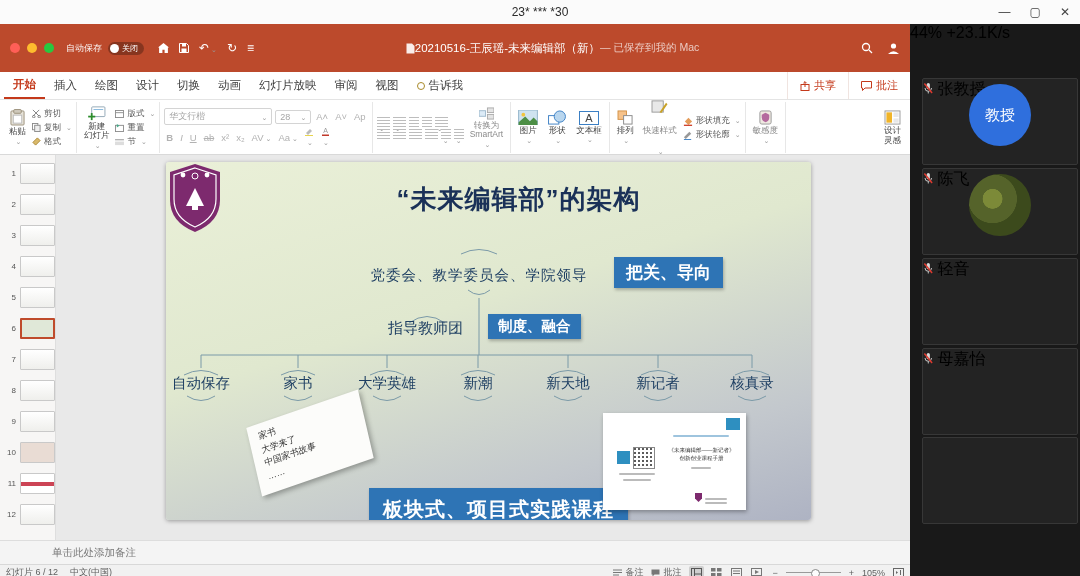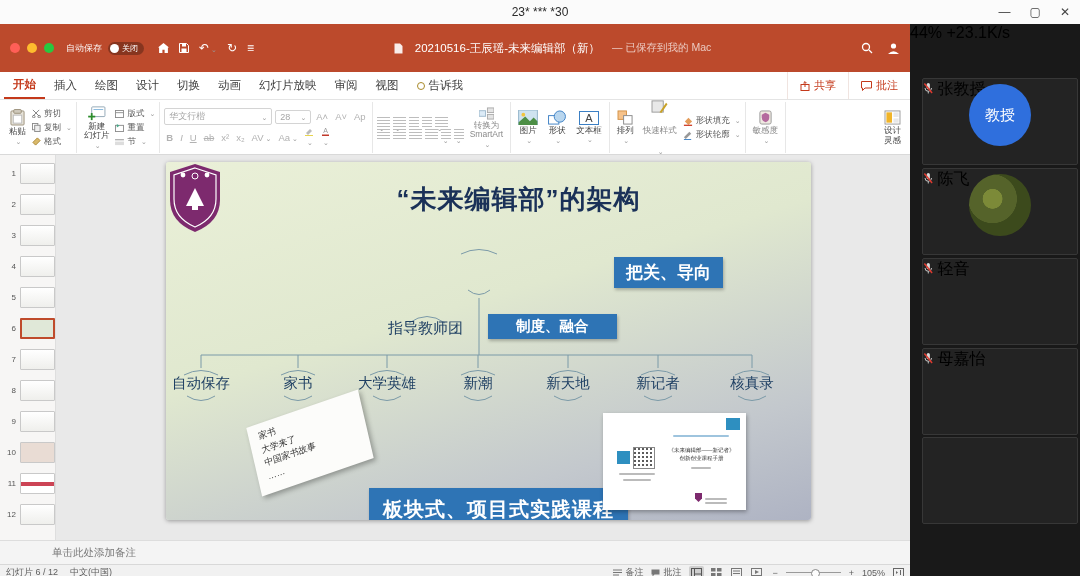--- a/index.html
+++ b/index.html
@@ -16,21 +16,21 @@
   .titlebar{height:48px;background:#bc4a2c;display:flex;align-items:center;padding:0 10px;color:#fff;}
   .lights{display:flex;gap:7px;margin-right:12px;}
   .lights i{width:10px;height:10px;border-radius:50%;display:block;}
   .lr{background:#ff5f57}.ly{background:#febc2e}.lg{background:#28c840}
   .autosave{font-size:9px;color:#fff;opacity:.95;}
   .togglepill{display:flex;align-items:center;gap:3px;background:rgba(0,0,0,.28);border-radius:7px;
               padding:1px 6px 1px 2px;margin-left:6px;font-size:8px;color:#fff;}
   .togglepill .knob{width:9px;height:9px;border-radius:50%;background:#fff;}
   .qat{display:flex;align-items:center;gap:10px;margin-left:14px;font-size:12px;}
   .qat span{color:#fff;}
-  .tcenter{flex:1;display:flex;align-items:center;justify-content:center;gap:12px;font-size:11.5px;white-space:nowrap;}
+  .tcenter{flex:1;display:flex;align-items:center;justify-content:center;gap:0;font-size:11.5px;white-space:nowrap;}
   .tsaved{opacity:.7;font-size:10.5px;}
   .tright{display:flex;align-items:center;gap:14px;margin-left:10px;}
   
   .tabrow{height:27px;border-bottom:1px solid #e4e4e4;display:flex;align-items:stretch;background:#fff;gap:40px;}
   .tabs{display:flex;align-items:stretch;padding-left:4px;}
   .tabs div.tab{padding:0 9px;font-size:11.5px;color:#3c3c3c;display:flex;align-items:center;}
   .tabs div.tab:nth-of-type(1){color:#c4391b;font-weight:bold;border-bottom:2px solid #c4391b;}
   .tabs div.tab:nth-of-type(10)::before{content:"";display:inline-block;width:6px;height:6px;margin-right:4px;
         border:1px solid #a98a2a;border-radius:50%;}
   .tabacts{margin-left:auto;display:flex;align-items:center;}
@@ -69,21 +69,21 @@
   
   .slide{position:absolute;left:110px;top:7px;width:645px;height:358px;border-radius:3px;
          background:linear-gradient(163deg,#eaf0d8 0%,#e0e8cf 42%,#c3c8cd 78%,#aeb3c3 100%);
          box-shadow:0 1px 4px rgba(0,0,0,.35);overflow:hidden;}
   .stitle{position:absolute;left:80px;right:20px;top:20px;text-align:center;font-size:26px;font-weight:bold;
           color:#1a3158;letter-spacing:1px;}
   .orgsvg{position:absolute;left:0;top:0;}
   .lv1{position:absolute;left:163px;width:300px;top:104px;text-align:center;font-size:14.5px;color:#1e3f63;letter-spacing:1px;}
   .badge{position:absolute;background:#2e74b5;color:#fff;font-weight:bold;box-shadow:1px 2px 3px rgba(0,0,0,.25);}
   .badge.top{left:448px;top:95px;font-size:17px;padding:4px 12px;}
-  .badge.mid{left:322px;top:152px;font-size:14.5px;padding:3px 28px;}
+  .badge.mid{left:322px;top:152px;font-size:14.5px;padding:3px 10px;}
   .badge.banner{left:203px;top:326px;font-size:20px;padding:8px 14px;letter-spacing:1px;}
   .lv2{position:absolute;left:222px;top:157px;font-size:15px;color:#1e3f63;}
   .l3-wrap{position:absolute;inset:0;}
   .l3-wrap div.l3-item{position:absolute;top:212px;transform:translateX(-50%);font-size:14.5px;color:#1e3f63;white-space:nowrap;}
   .l3-wrap div.l3-item:nth-of-type(1){left:35px}.l3-wrap div.l3-item:nth-of-type(2){left:132px}
   .l3-wrap div.l3-item:nth-of-type(3){left:221px}.l3-wrap div.l3-item:nth-of-type(4){left:312px}
   .l3-wrap div.l3-item:nth-of-type(5){left:402px}.l3-wrap div.l3-item:nth-of-type(6){left:492px}
   .l3-wrap div.l3-item:nth-of-type(7){left:586px}
   .snote{position:absolute;left:85px;top:246px;width:104px;height:64px;background:#fcfcfa;
          box-shadow:2px 3px 5px rgba(0,0,0,.3);transform:rotate(-19deg) skewX(-6deg);
@@ -546,20 +546,21 @@
           <div class="stitle">“未来编辑部”的架构</div>
           
           <svg class="orgsvg" width="645" height="358" viewBox="0 0 645 358">
             <g stroke="#7b9aa8" fill="none" stroke-width="1">
               <path d="M295 92 Q313 83 331 92 M302 128 Q313 137 324 128 M313 136 V193 M243 161 Q261 148 279 161 M35 193 H586"></path>
               <path d="M35 193 V206 M132 193 V206 M221 193 V206 M312 193 V206 M402 193 V206 M492 193 V206 M586 193 V206"></path>
               <path d="M18 213 Q35 204 52 213 M115 213 Q132 204 149 213 M204 213 Q221 204 238 213 M295 213 Q312 204 329 213 M385 213 Q402 204 419 213 M475 213 Q492 204 509 213 M569 213 Q586 204 603 213"></path>
               <path d="M21 234 Q35 243 49 234 M118 234 Q132 243 146 234 M207 234 Q221 243 235 234 M298 234 Q312 243 326 234 M388 234 Q402 243 416 234 M478 234 Q492 243 506 234 M572 234 Q586 243 600 234"></path>
             </g>
           </svg>
+          <div class="lv1">党委会、教学委员会、学院领导</div>
           <div class="badge top">把关、导向</div>
           <div class="lv2">指导教师团</div>
           <div class="badge mid">制度、融合</div>
           <div class="l3-wrap">
 
               <div class="l3-item">自动保存</div>
 
               <div class="l3-item">家书</div>
 
               <div class="l3-item">大学英雄</div>

